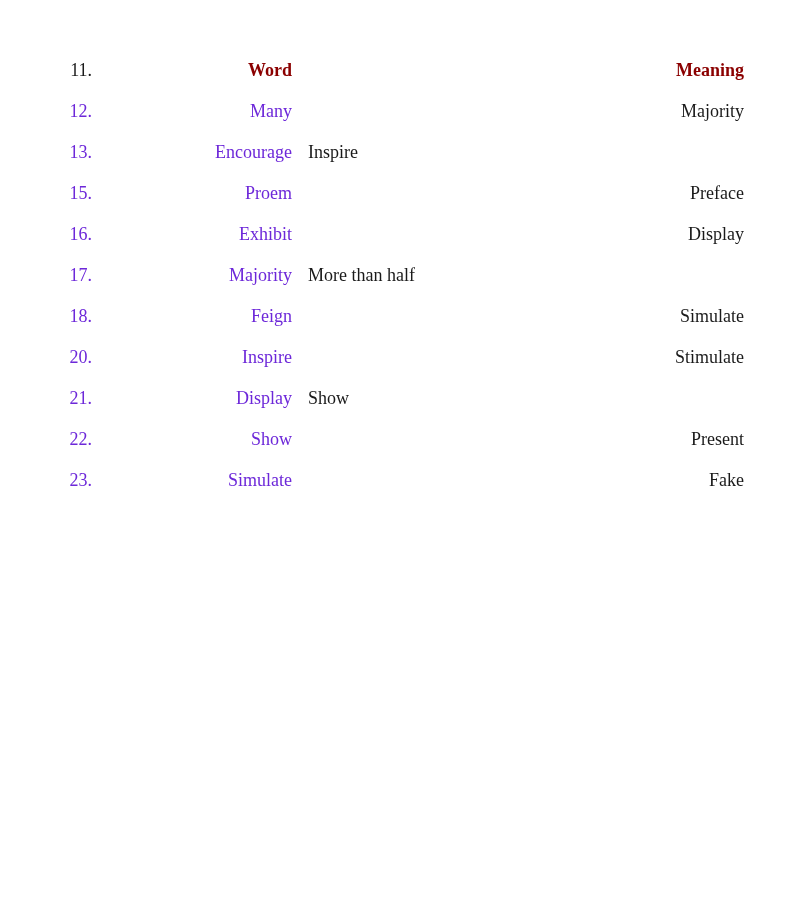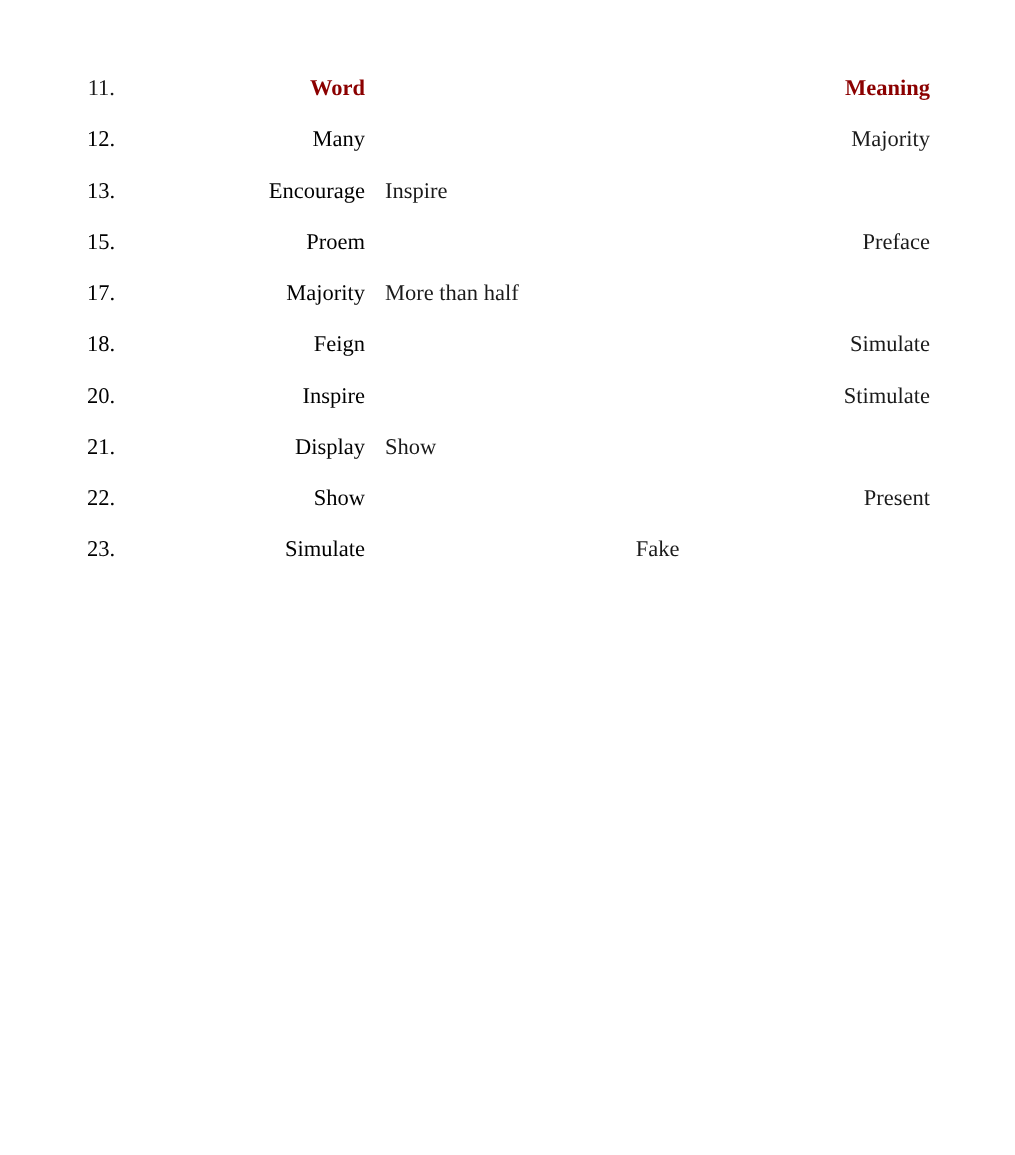--- a/index.html
+++ b/index.html
@@ -49,21 +49,21 @@
       color: #8b0000;
     }
 
     .header-meaning {
       font-weight: bold;
       color: #8b0000;
       text-align: right;
     }
 
     .row-word {
-      color: #000000;
+      color: #6d28d9;
     }
 
     .row-meaning {
       color: #1a1a1a;
     }
   </style>
 </head>
 <body>
 
 <table class="vocabulary-table">
@@ -83,20 +83,25 @@
         <td class="col-number row-word">13.</td>
         <td class="col-word row-word">Encourage</td>
         <td class="col-meaning row-meaning" style="text-align: left;">Inspire</td>
       </tr>
       <tr>
         <td class="col-number row-word">15.</td>
         <td class="col-word row-word">Proem</td>
         <td class="col-meaning row-meaning" style="text-align: right;">Preface</td>
       </tr>
       <tr>
+        <td class="col-number row-word">16.</td>
+        <td class="col-word row-word">Exhibit</td>
+        <td class="col-meaning row-meaning" style="text-align: right;">Display</td>
+      </tr>
+      <tr>
         <td class="col-number row-word">17.</td>
         <td class="col-word row-word">Majority</td>
         <td class="col-meaning row-meaning" style="text-align: left;">More than half</td>
       </tr>
       <tr>
         <td class="col-number row-word">18.</td>
         <td class="col-word row-word">Feign</td>
         <td class="col-meaning row-meaning" style="text-align: right;">Simulate</td>
       </tr>
       <tr>
@@ -110,16 +115,16 @@
         <td class="col-meaning row-meaning" style="text-align: left;">Show</td>
       </tr>
       <tr>
         <td class="col-number row-word">22.</td>
         <td class="col-word row-word">Show</td>
         <td class="col-meaning row-meaning" style="text-align: right;">Present</td>
       </tr>
       <tr>
         <td class="col-number row-word">23.</td>
         <td class="col-word row-word">Simulate</td>
-        <td class="col-meaning row-meaning" style="text-align: center; font-family: Liberation Serif, serif;">Fake</td>
+        <td class="col-meaning row-meaning" style="text-align: right; font-family: Liberation Serif, serif;">Fake</td>
       </tr>
     </tbody>
 </table>
 
 </body></html>

